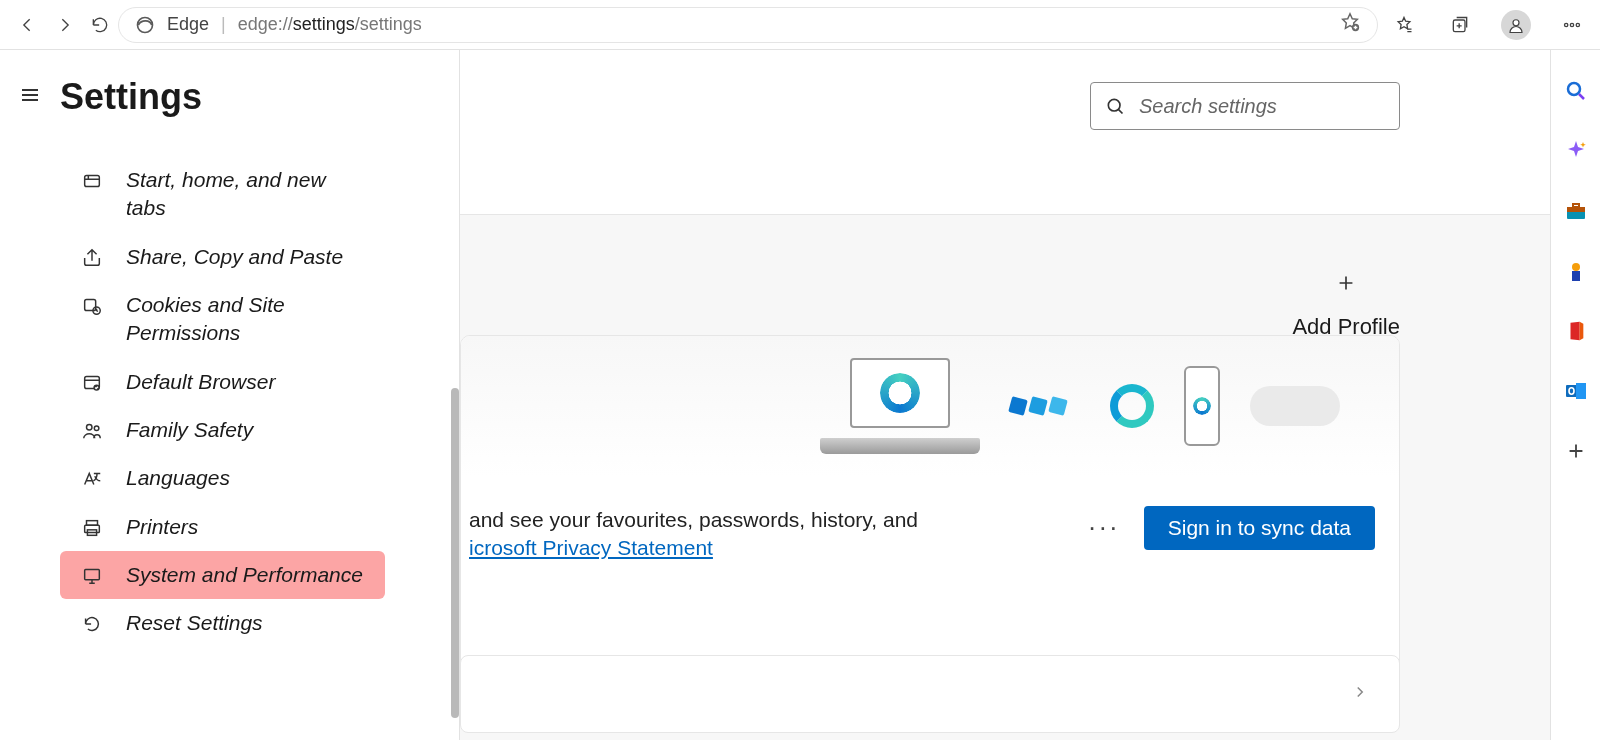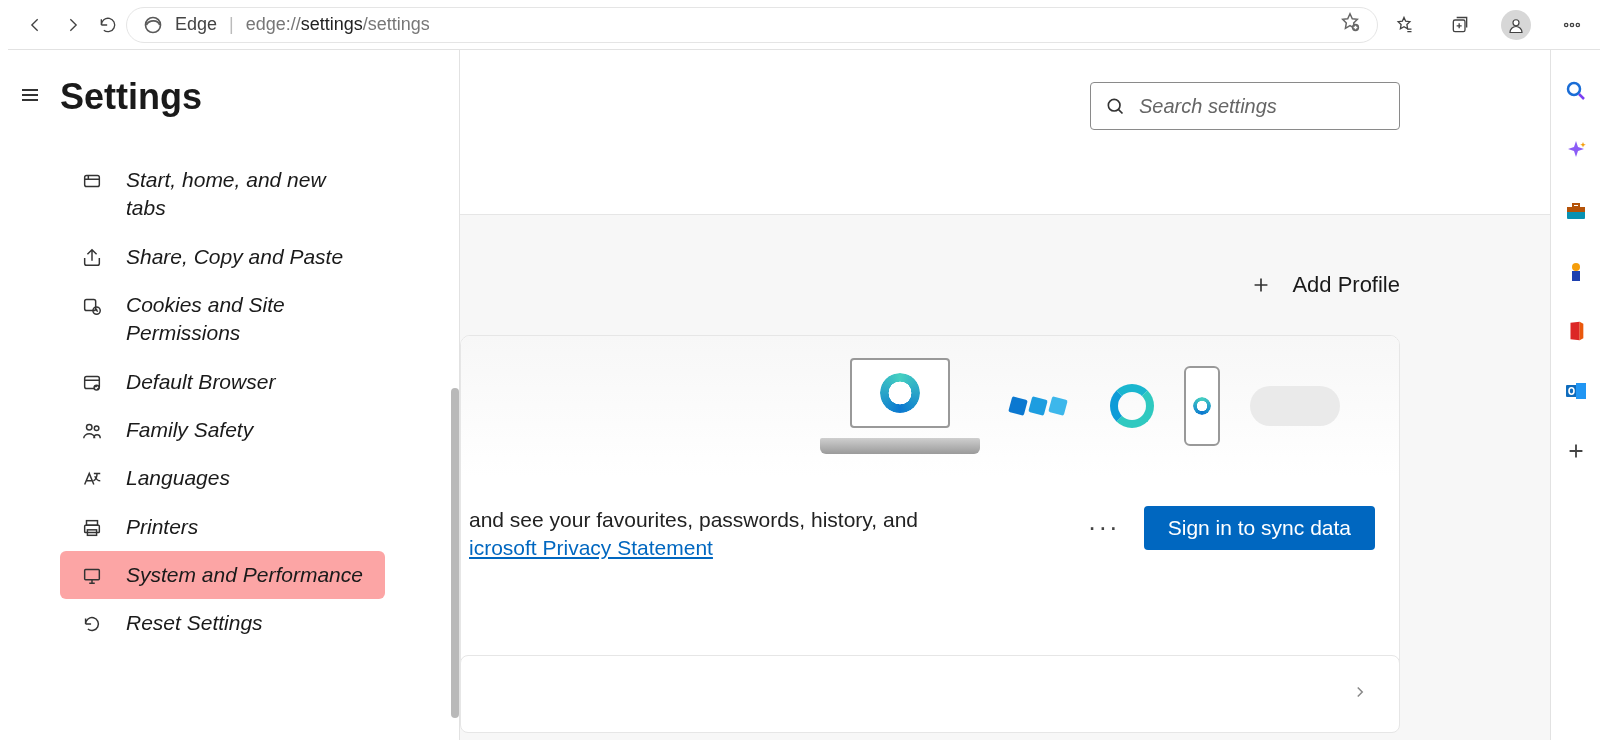--- a/index.html
+++ b/index.html
@@ -12,21 +12,20 @@
     position: relative;
   }
   
   .toolbar {
     height: 50px;
     display: flex;
     align-items: center;
     padding: 0 10px;
     border-bottom: 1px solid #e2e2e2;
     background: #fff;
-    margin-left: 8px;
   }
   .tb-btn {
     width: 36px; height: 36px;
     display: flex; align-items: center; justify-content: center;
     border-radius: 4px; color: #424242;
   }
   .tb-btn svg { width: 20px; height: 20px; stroke: currentColor; fill: none; stroke-width: 1.6; }
   .addr {
     flex: 1;
     height: 36px;
@@ -114,21 +113,21 @@
     font-size:20px; color:#666;
   }
   .search-box svg { width:20px; height:20px; stroke:#333; fill:none; stroke-width:2; }
   .white-strip {
     position:absolute; top:0; left:0; right:0; height:165px; background:#fff;
     border-bottom:1px solid #e6e6e6;
   }
   .add-profile {
     position:absolute; top:222px; right:200px;
     display:flex; align-items:center; gap:20px;
-    font-size:22px; color:#1a1a1a;
+    font-size:22px; color:#1a1a1a;flex-direction:column;
   }
   .add-profile svg { width:22px; height:22px; stroke:#333; fill:none; stroke-width:1.8; }
 
   .hero-card {
     position:absolute; top:285px; left:0; right:200px;
     height:362px;
     background:#fff;
     border:1px solid #e6e6e6;
     border-radius:10px;
     overflow:hidden;

